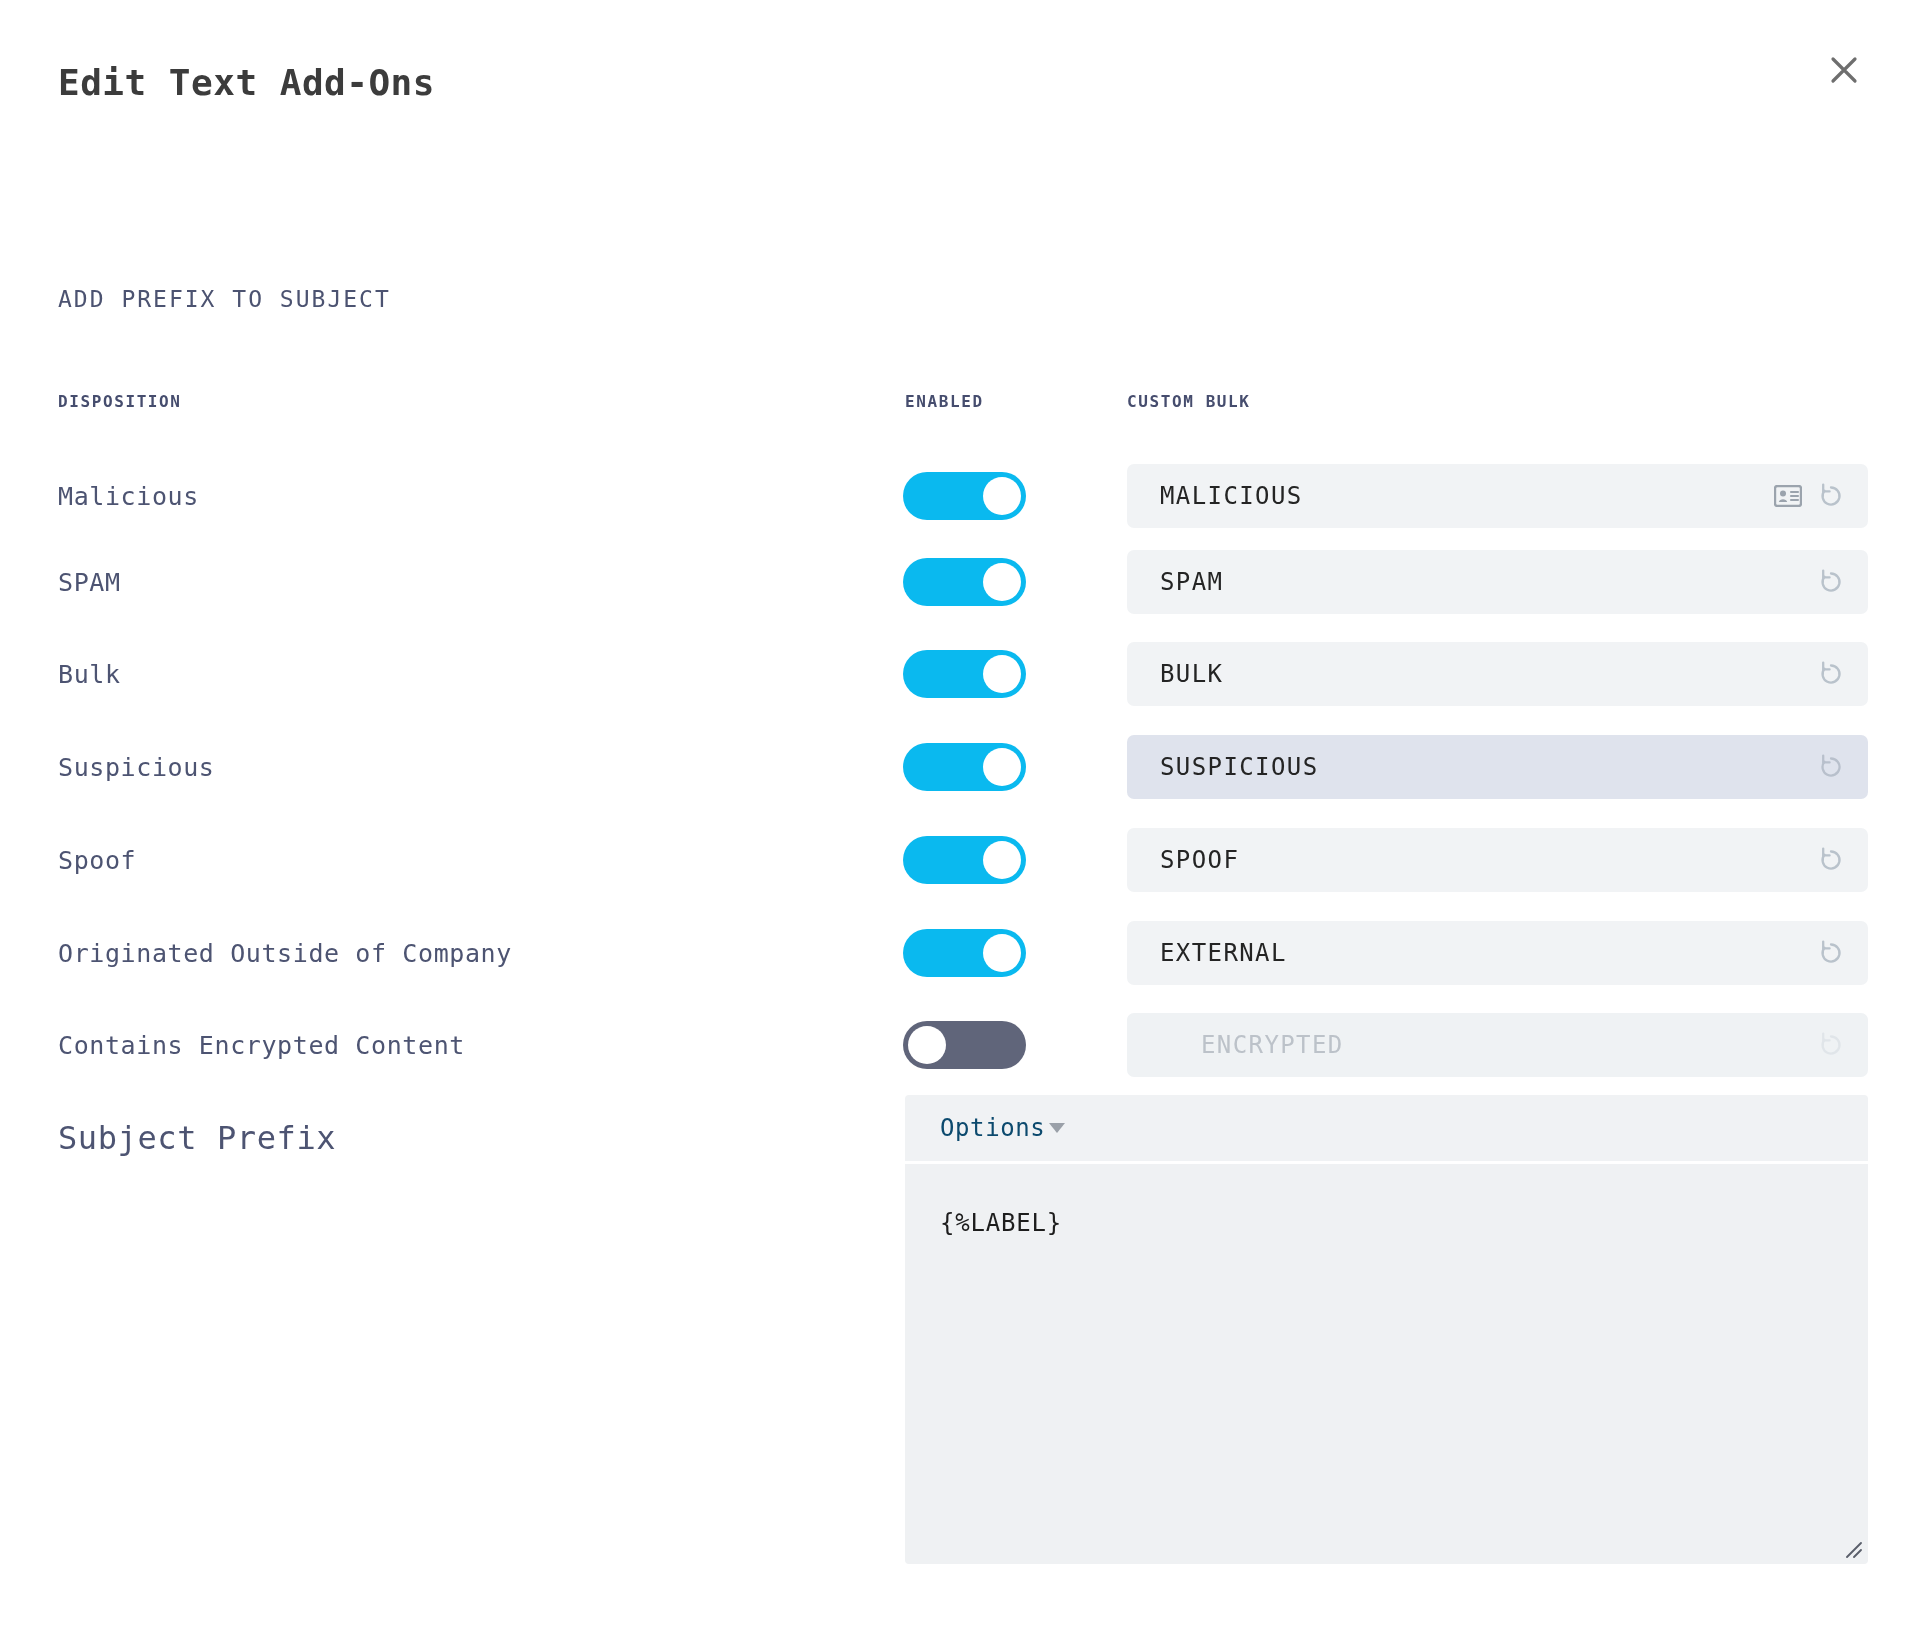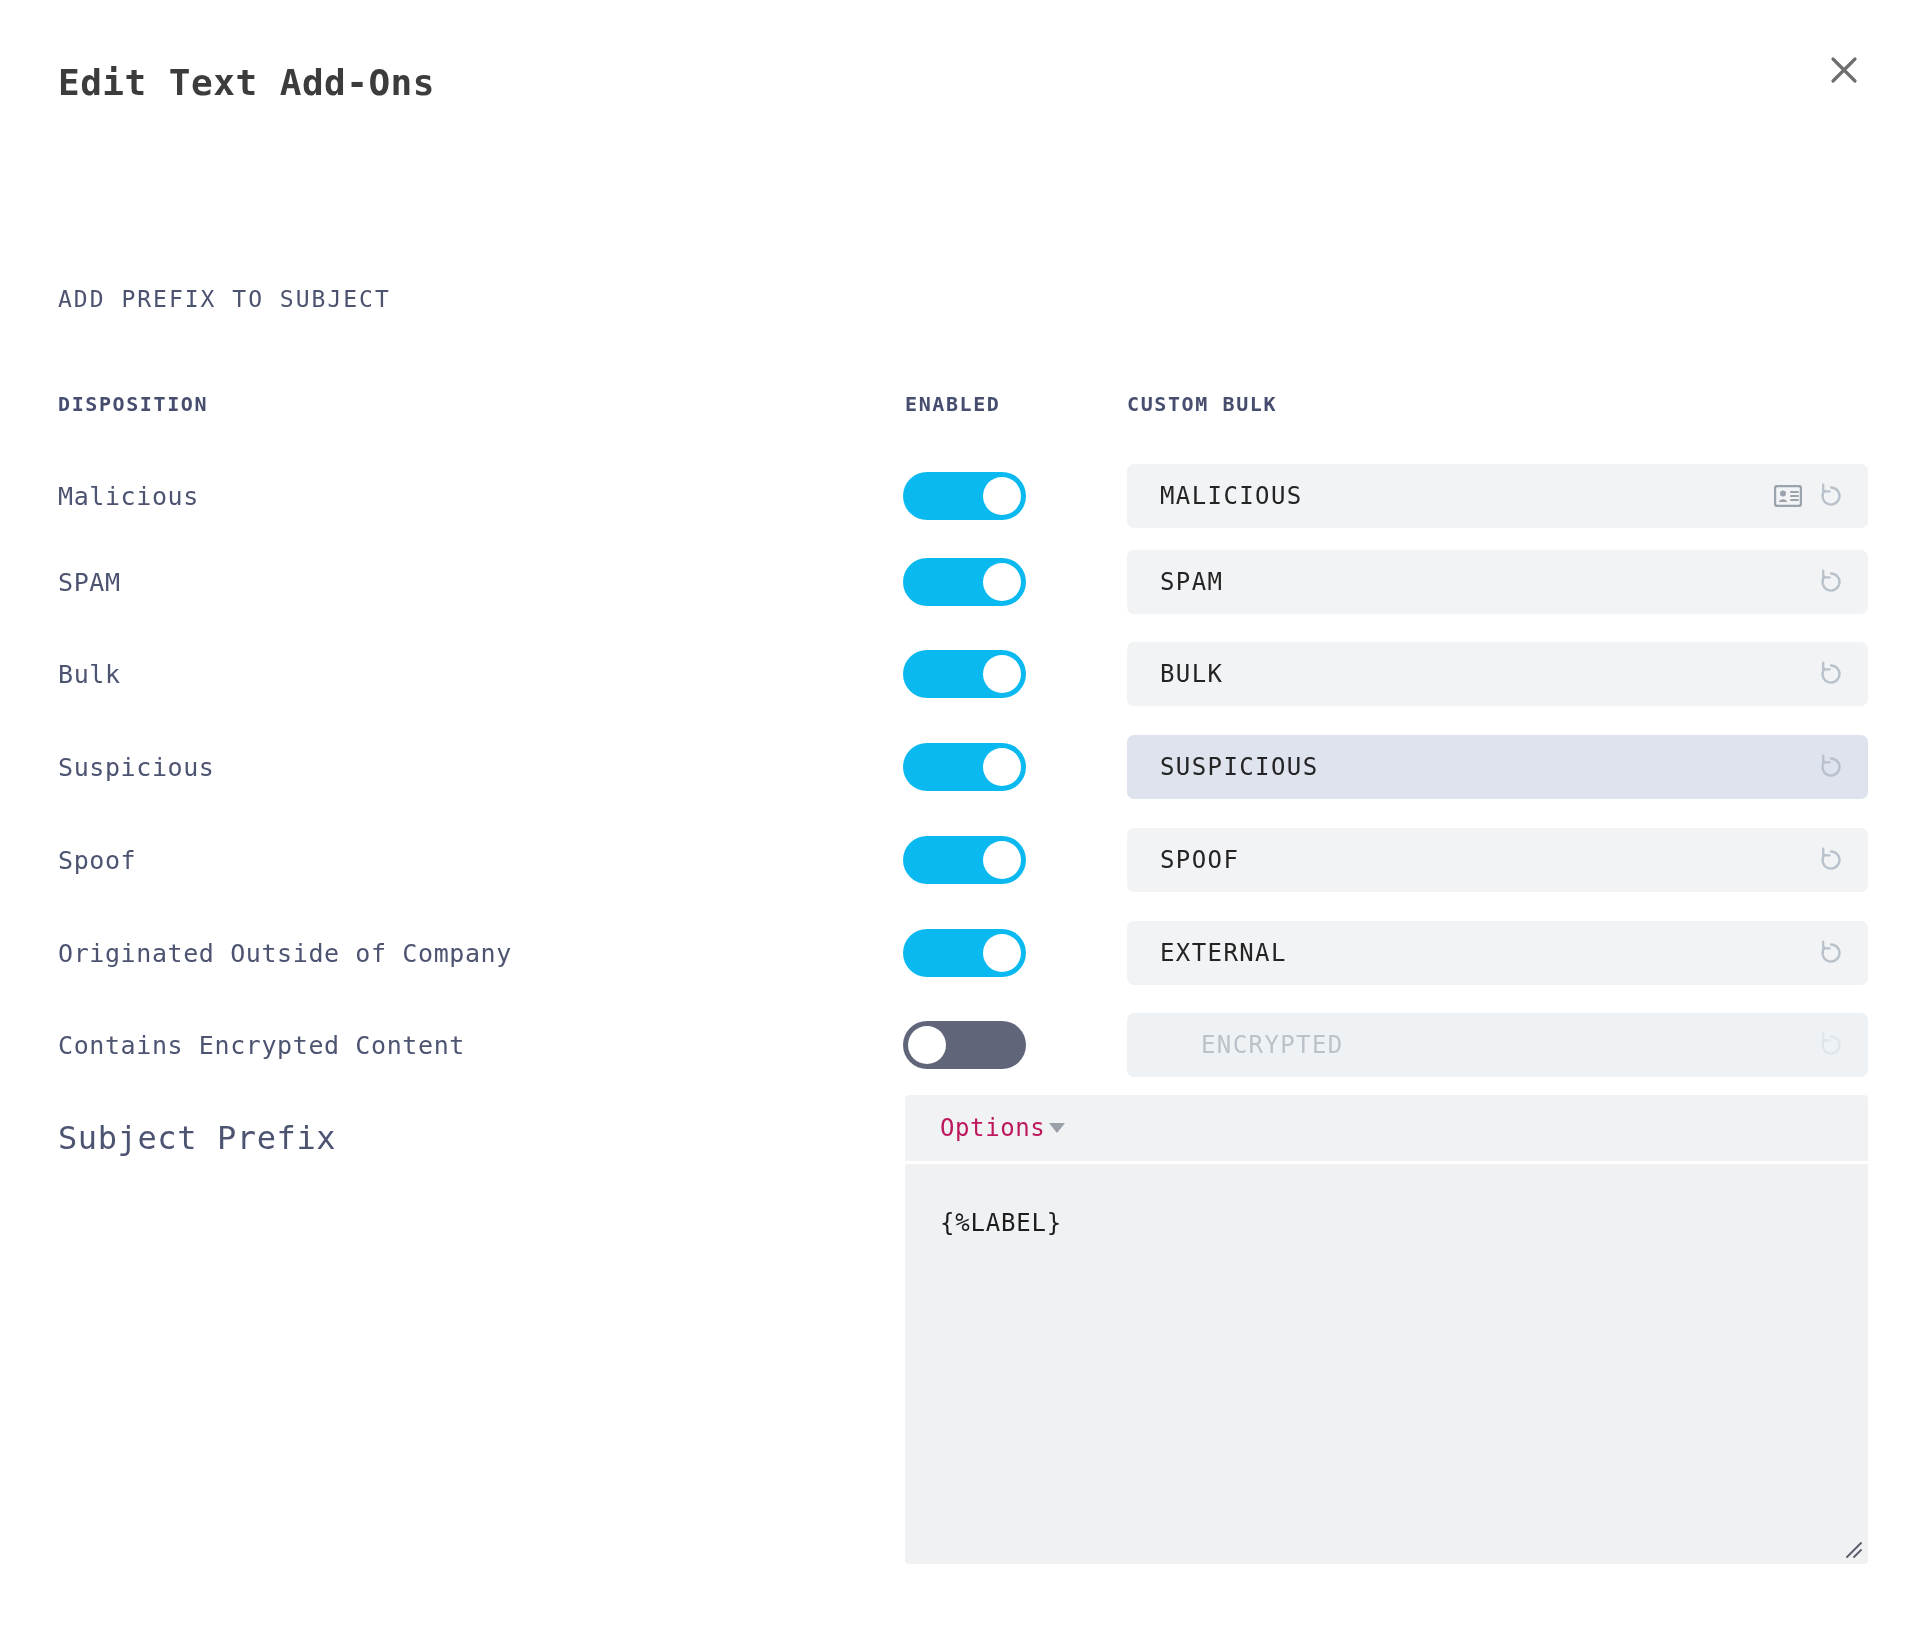--- a/index.html
+++ b/index.html
@@ -53,21 +53,21 @@
     top: 286px;
     font-size: 23px;
     letter-spacing: 2.0px;
     color: #4c5371;
     white-space: nowrap;
   }
 
   
   .col-header {
     position: absolute;
-    font-size: 20px;
+    font-size: 16px;
     font-weight: 700;
     letter-spacing: 1.6px;
     color: #464d6e;
     white-space: nowrap;
     text-align: right;
   }
   .col-header.disposition { left: 58px;  top: 392px; }
   .col-header.enabled     { left: 905px; top: 392px; }
   .col-header.custom      { left: 1127px; top: 392px; }
 
@@ -175,21 +175,21 @@
     align-items: center;
   }
 
   .options-btn {
     margin-left: 35px;
     display: flex;
     align-items: center;
     gap: 4px;
     font-size: 24px;
     letter-spacing: 0.6px;
-    color: #be185d;
+    color: #0c4a6e;
     cursor: pointer;
     background: transparent;
     border: none;
     font-family: inherit;
   }
   .caret {
     width: 0; height: 0;
     border-left: 8px solid transparent;
     border-right: 8px solid transparent;
     border-top: 10px solid #9aa0a8;

